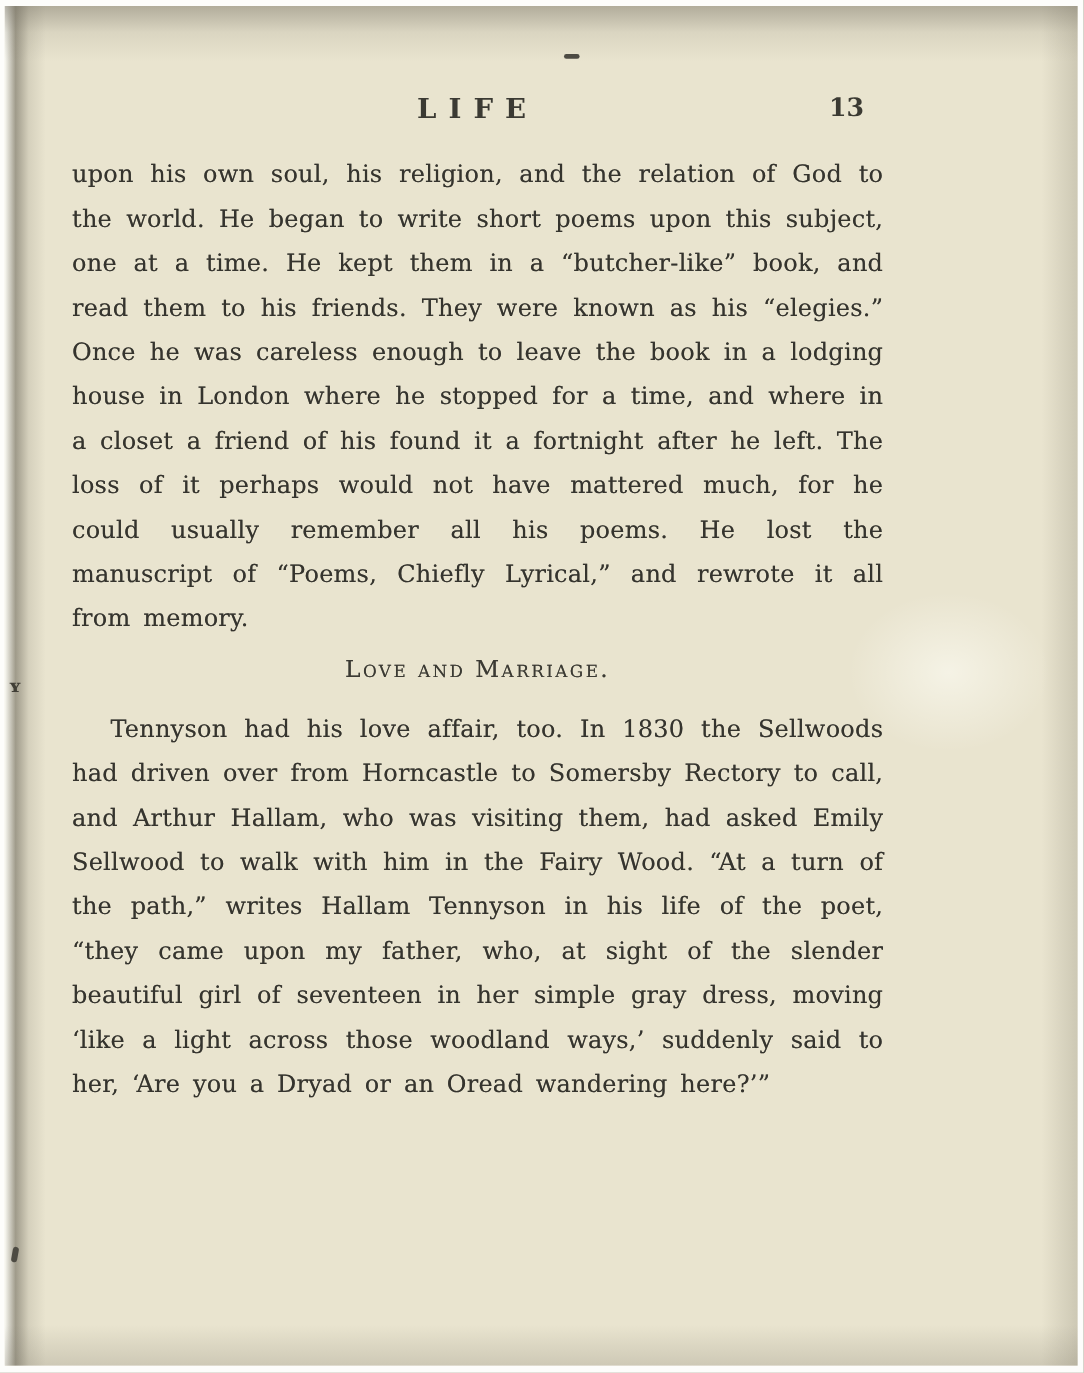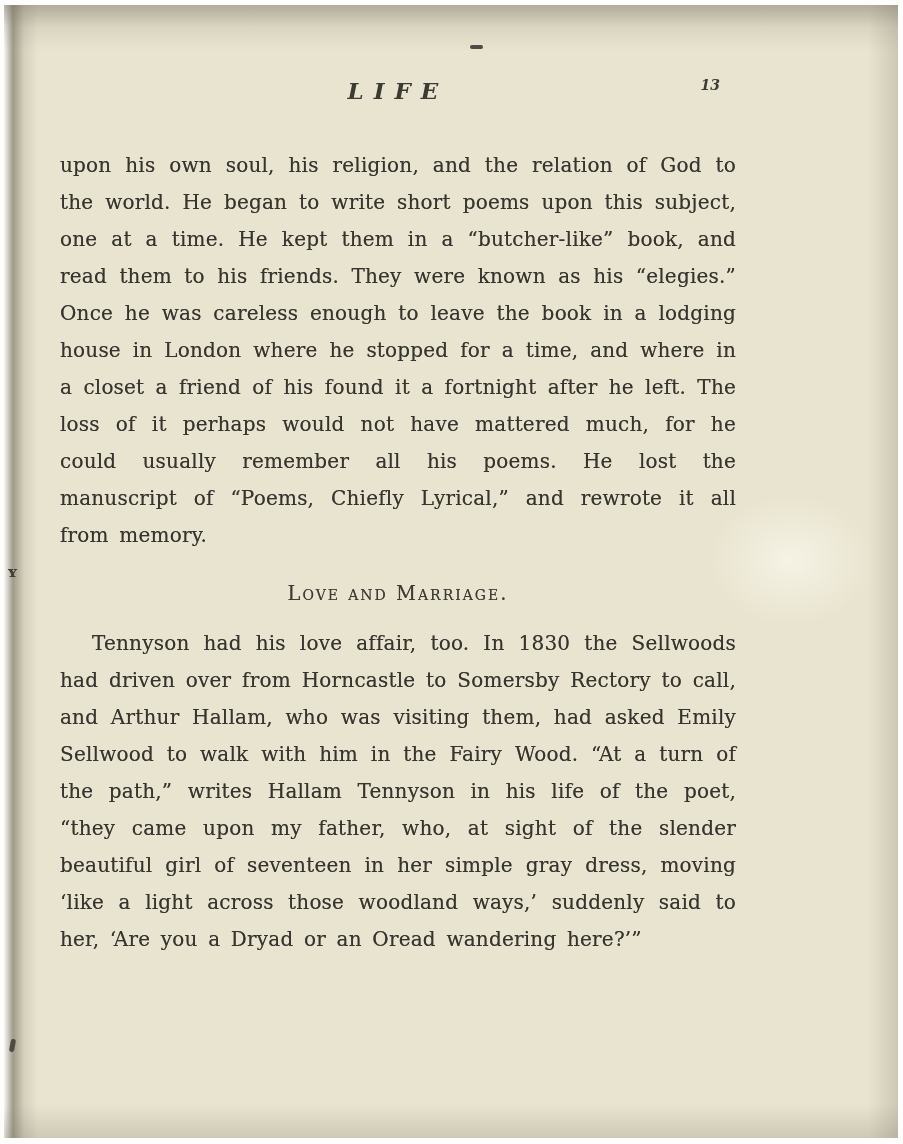--- a/index.html
+++ b/index.html
@@ -37,59 +37,58 @@
   .page {
     position: relative;
     box-sizing: border-box;
     padding: 72px 162px 30px 56px;
     color: #35342e;
   }
 
   .page-header {
     position: relative;
     height: 34px;
-    margin-bottom: 36px;
-    font-style: italic;
+    margin-bottom: 16px;
   }
 
   .book-title {
     position: absolute;
     left: 0; right: 0;
     text-align: center;
     font-size: 23px;
     font-weight: bold;
     letter-spacing: 10px;
     color: #3b3a33;
   }
 
   .page-number {
     position: absolute;
     right: 16px;
     top: 0;
-    font-size: 14px;
+    font-size: 21px;
     font-weight: bold;
     color: #3b3a33;
   }
 
   .body-text p {
     margin: 0;
     font-size: 20px;
     line-height: 37px;
     text-align: justify;
     word-spacing: 0.20em;
     letter-spacing: 0.2px;
     text-shadow: 0 0 0.5px rgba(53,52,46,0.6);
   }
 
   .body-text p.indent { text-indent: 1.6em; }
 
   .body-text p.force-justify { text-align-last: justify; }
 
   .section-heading {
-    margin: 28px 0 20px 0;
+    margin: 12px 0 20px 0;
     text-align: center;
     font-size: 19.5px;
     font-weight: normal;
     font-variant: small-caps;
     letter-spacing: 2px;
     color: #3b3a33;
     text-shadow: 0 0 0.5px rgba(53,52,46,0.6);
   }
 
   

